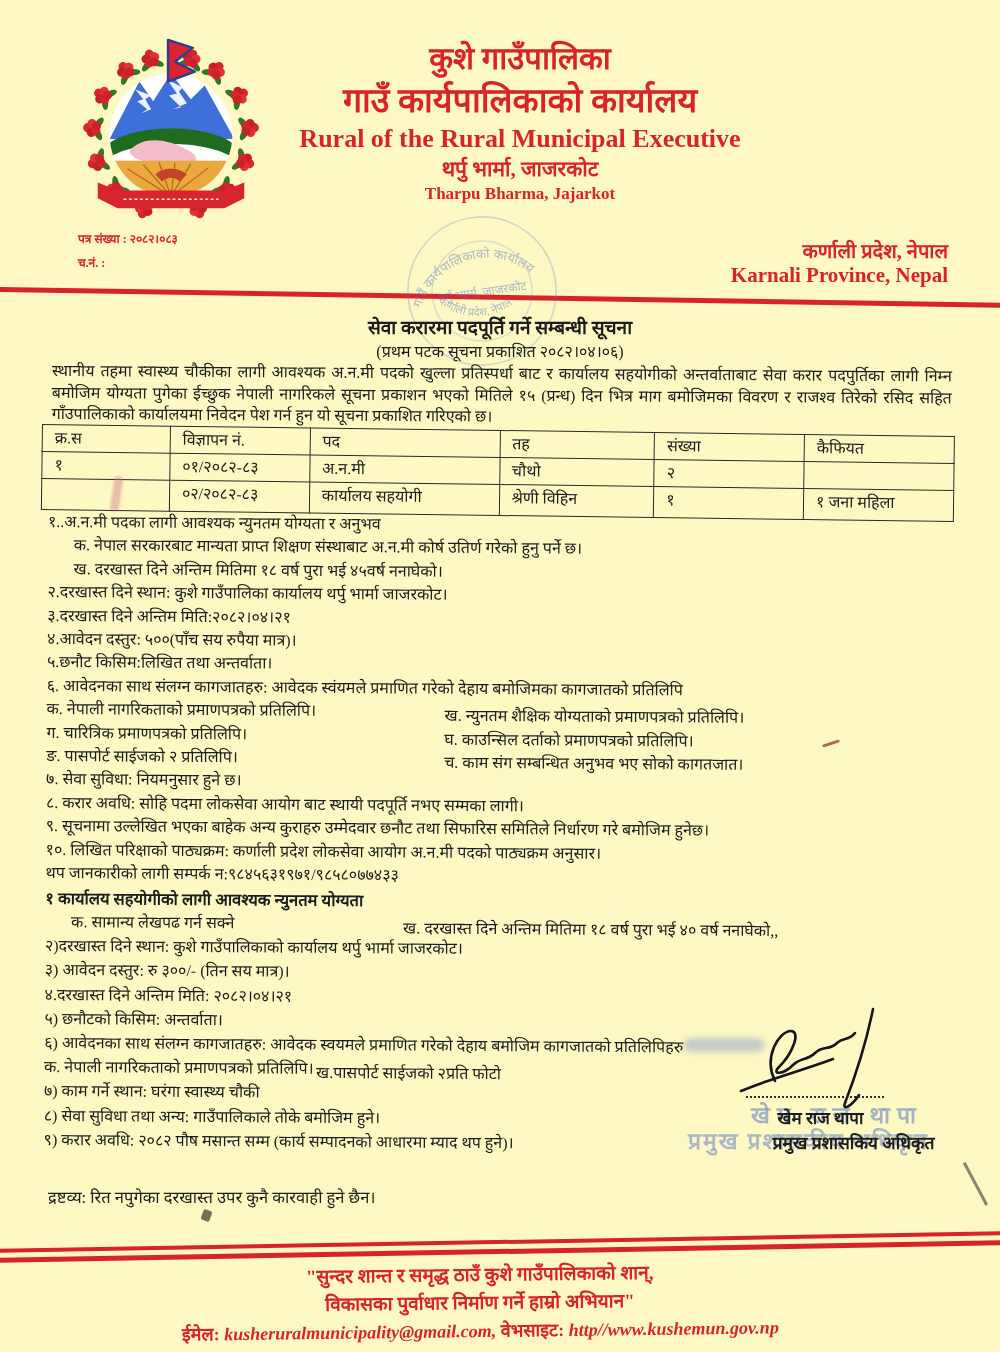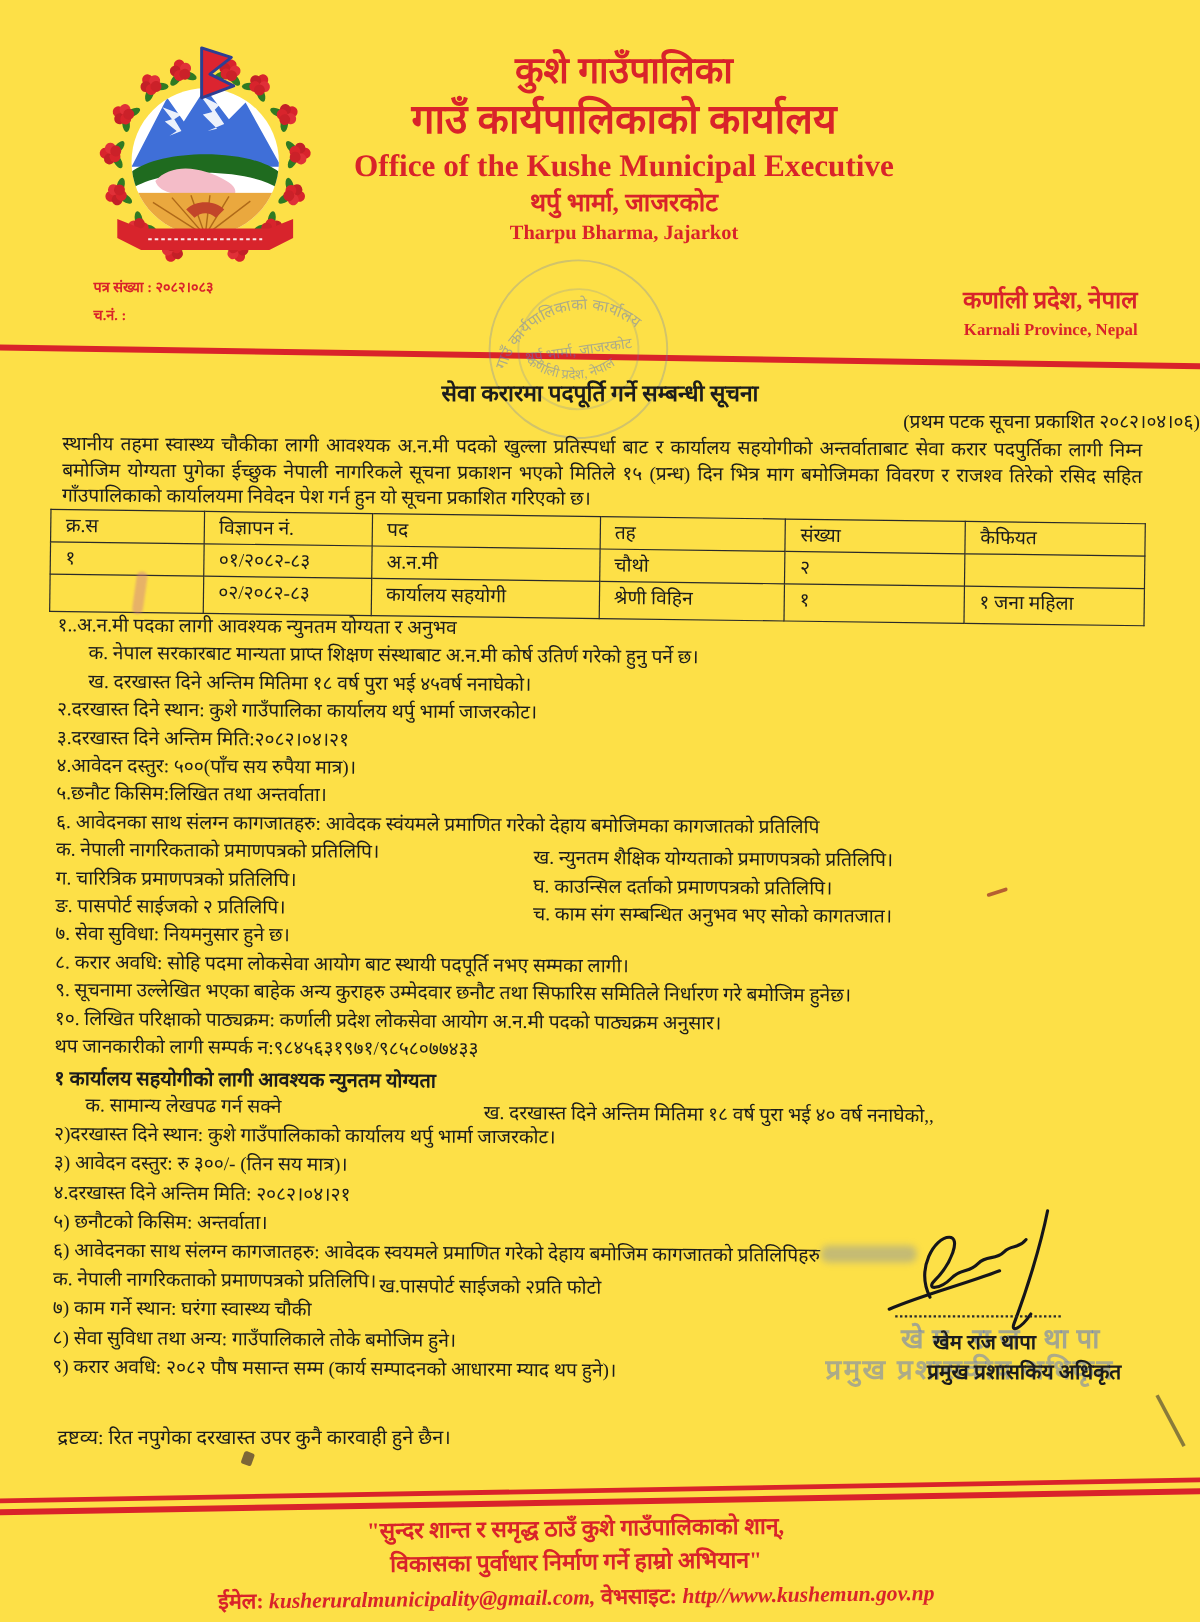--- a/index.html
+++ b/index.html
@@ -1,36 +1,36 @@
 <!DOCTYPE html>
 <html><head>
 <meta charset="utf-8">
 <style>
   html,body{margin:0;padding:0;background:#c9c8c4;}
-  .page{position:relative;width:1000px;height:1352px;margin:0 auto;background:#fde047;
+  .page{position:relative;width:1000px;height:1352px;margin:0 auto;background:#fef9c3;
         overflow:hidden;font-family:"Liberation Serif","DejaVu Serif",serif;color:#1c1c1c;}
   
   .emblem{position:absolute;left:72px;top:34px;width:198px;height:198px;}
   .head-c{position:absolute;left:250px;top:38px;width:540px;text-align:center;color:#d9232a;font-weight:700;}
   .h-np1{font-size:31px;line-height:42px;}
   .h-en1{font-size:23px;line-height:30px;}
   .h-np2{font-size:34px;line-height:42px;}
   .h-en2{font-size:26px;line-height:33px;}
   .h-np3{font-size:21px;line-height:28px;}
   .h-en3{font-size:17px;line-height:22px;}
   .refno{position:absolute;left:78px;top:227px;color:#d9232a;font-weight:700;font-size:12px;line-height:24px;}
   .prov{position:absolute;right:52px;top:238px;text-align:right;color:#d9232a;font-weight:700;}
   .prov-np{font-size:20px;line-height:26px;}
-  .prov-en{font-size:14px;line-height:23px;}
+  .prov-en{font-size:21px;line-height:23px;}
   .red-rule{position:absolute;left:-4px;top:287px;width:1010px;height:5px;background:#d9232a;
             transform:rotate(0.9deg);transform-origin:left center;}
   .stamp{position:absolute;left:372px;top:206px;width:220px;height:170px;opacity:.5;transform:rotate(-8deg);}
   
   .doc-title{position:absolute;left:0;top:314px;width:1000px;text-align:center;font-weight:700;font-size:19px;}
-  .doc-sub{position:absolute;left:0;top:340px;width:1000px;text-align:right;font-size:16px;}
+  .doc-sub{position:absolute;left:0;top:340px;width:1000px;text-align:center;font-size:16px;}
   .intro{position:absolute;left:52px;top:360px;width:900px;font-size:16px;line-height:21.5px;text-align:justify;
          transform:rotate(0.35deg);transform-origin:left top;}
   
   table.vac{position:absolute;left:42px;top:424px;width:913px;border-collapse:collapse;
             transform:rotate(0.75deg);transform-origin:left top;font-size:16px;}
   table.vac td{border:1.6px solid #2a2a2a;padding:1px 6px 1px 12px;vertical-align:top;}
   tr.hrow td{height:24px;}
   tr.r1 td{height:24px;}
   tr.r2 td{height:28px;}
   
@@ -130,21 +130,21 @@
       <path d="M84,142 C92,134 108,134 116,142 L109,149 C103,144 97,144 91,149 Z" fill="#c2452a"></path>
     </g>
     <path d="M26,150 L46,158 L154,158 L174,150 L174,166 L154,176 L46,176 L26,166 Z" fill="#d8242c"></path>
     <line x1="52" y1="167" x2="148" y2="167" stroke="#ffffff" stroke-width="1.6" stroke-dasharray="3,2.5" opacity=".9"></line>
     <path d="M97,6 L97,48 L124,38 L104,28 L122,14 Z" fill="#dc2430" stroke="#2c3f93" stroke-width="2.5" stroke-linejoin="round"></path>
   </svg>
 
   <div class="head-c">
     <div class="h-np1">कुशे गाउँपालिका</div>
     <div class="h-np2">गाउँ कार्यपालिकाको कार्यालय</div>
-    <div class="h-en2">Office of the Kushe Municipal Executive</div>
+    <div class="h-en2">Rural of the Rural Municipal Executive</div>
     <div class="h-np3">थर्पु भार्मा, जाजरकोट</div>
     <div class="h-en3">Tharpu Bharma, Jajarkot</div>
   </div>
 
   <div class="refno">
     <div>पत्र संख्या : २०८२।०८३</div>
     <div>च.नं. :</div>
   </div>
 
   <div class="prov">

